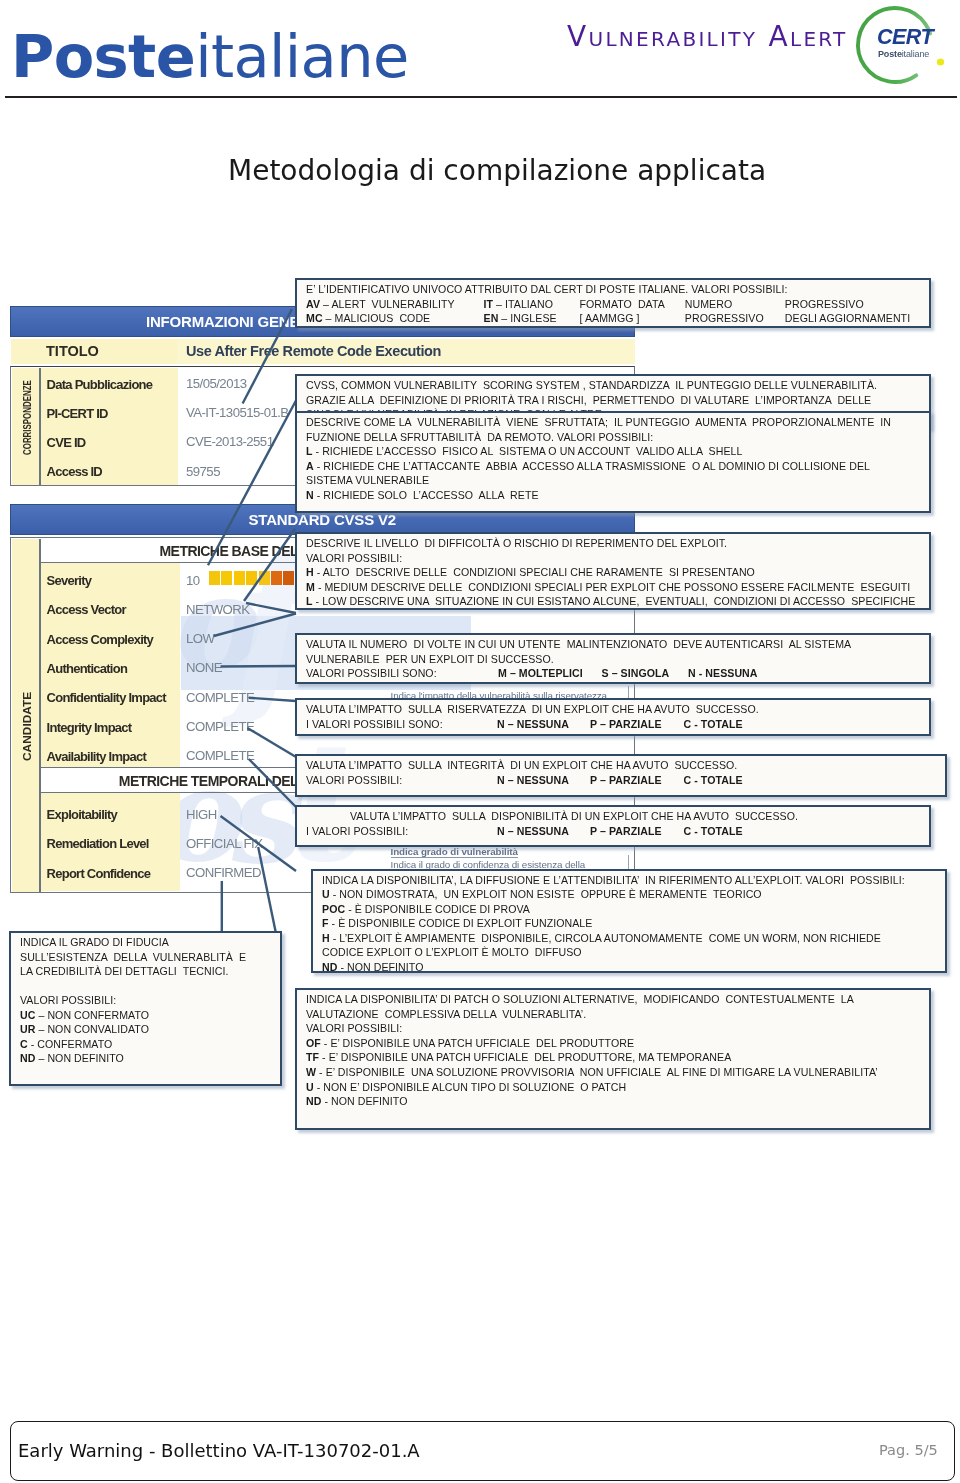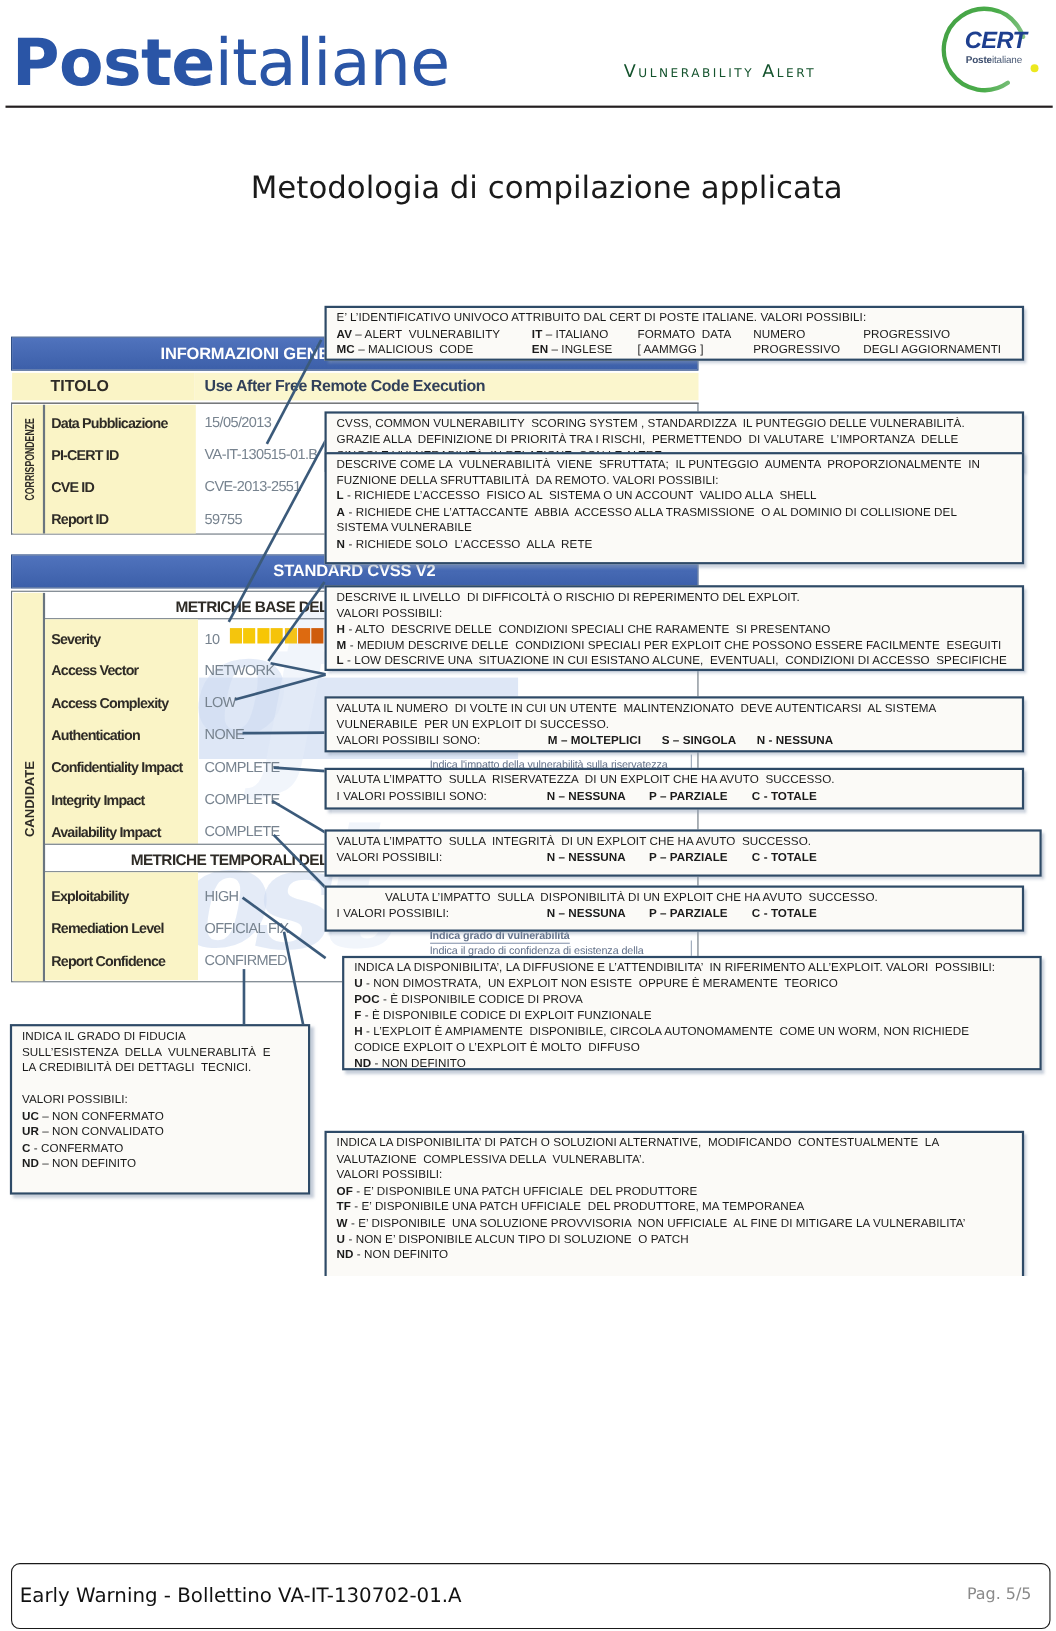--- a/index.html
+++ b/index.html
@@ -4,22 +4,22 @@
 <style>
   html,body{margin:0;padding:0;}
   body{width:960px;height:1483px;background:#ffffff;
        font-family:"DejaVu Sans",sans-serif;position:relative;overflow:hidden;}
   .page{position:absolute;left:0;top:0;width:960px;height:1483px;}
 
   
   .logo{position:absolute;left:11px;top:27px;font-size:59px;line-height:60px;
         color:#2a55a6;letter-spacing:-0.6px;white-space:nowrap;}
   .logo .b{font-weight:bold;}
-  .hdr-title{position:absolute;left:567px;top:52px;font-size:16px;line-height:26px;
-             color:#14532d;white-space:nowrap;
+  .hdr-title{position:absolute;left:567px;top:24px;font-size:28px;line-height:26px;
+             color:#4c1d95;white-space:nowrap;
              font-variant:small-caps;letter-spacing:2.3px;}
   .hdr-rule{position:absolute;left:5px;top:96px;width:952px;height:0;
             border-top:2px solid #231f20;}
   .cert{position:absolute;left:852px;top:1px;width:110px;height:95px;}
 
   
   .page-title{position:absolute;left:228px;top:154px;font-size:28px;line-height:34px;
               color:#1a1a1a;white-space:nowrap;}
 
   
@@ -120,21 +120,21 @@
     <div class="cellbox yel" style="left:11.5px;top:127.5px;width:166px;height:117px;"></div>
     <div class="cellbox" style="left:39px;top:127.5px;width:1.5px;height:117px;background:#6a757f;"></div>
     <div class="rot" style="left:20.5px;top:215px;transform:rotate(-90deg) scaleX(.672);">CORRISPONDENZE</div>
     <div id="rows-general">
         <div class="lab" style="left: 46.6px; top: 136.5px;">Data Pubblicazione</div>
         <div class="val" style="left: 186px; top: 136px;">15/05/2013</div>
         <div class="lab" style="left: 46.6px; top: 165.7px;">PI-CERT ID</div>
         <div class="val" style="left: 186px; top: 165.2px;">VA-IT-130515-01.B</div>
         <div class="lab" style="left: 46.6px; top: 194.9px;">CVE ID</div>
         <div class="val" style="left: 186px; top: 194.4px;">CVE-2013-2551</div>
-        <div class="lab" style="left: 46.6px; top: 224.1px;">Report ID</div>
+        <div class="lab" style="left: 46.6px; top: 224.1px;">Access ID</div>
         <div class="val" style="left: 186px; top: 223.6px;">59755</div>
       </div>
 
     <div class="band" style="left:10px;top:264px;width:625px;height:31px;padding-left:237.5px;">
         <span>STANDARD CVSS V2</span>
       </div>
     <div class="cellbox" style="left:10px;top:297px;width:625px;height:356px;border:1.5px solid #6a757f;"></div>
     <div class="cellbox yel" style="left:11.5px;top:298.5px;width:27px;height:353px;"></div>
     <div class="cellbox" style="left:39px;top:298.5px;width:1.5px;height:353px;background:#6a757f;"></div>
     <div class="secthead" style="left:159.5px;top:303px;">METRICHE BASE DELLA VULNERABILITÀ</div>
@@ -251,21 +251,21 @@
         </div>
         <div class="co" style="left: 295px; top: 628.5px; width: 636px; height: 104.7px; margin-left: 16px;">
           <div class="ln" style="position: relative;"><span>INDICA LA DISPONIBILITA’, LA DIFFUSIONE E L’ATTENDIBILITA’  IN RIFERIMENTO ALL’EXPLOIT. VALORI  POSSIBILI:</span></div>
           <div class="ln" style="position: relative;"><b>U</b><span> - NON DIMOSTRATA,  UN EXPLOIT NON ESISTE  OPPURE È MERAMENTE  TEORICO</span></div>
           <div class="ln" style="position: relative;"><b>POC</b><span> - È DISPONIBILE CODICE DI PROVA</span></div>
           <div class="ln" style="position: relative;"><b>F</b><span> - È DISPONIBILE CODICE DI EXPLOIT FUNZIONALE</span></div>
           <div class="ln" style="position: relative;"><b>H</b><span> - L’EXPLOIT È AMPIAMENTE  DISPONIBILE, CIRCOLA AUTONOMAMENTE  COME UN WORM, NON RICHIEDE</span></div>
           <div class="ln" style="position: relative;"><span>CODICE EXPLOIT O L’EXPLOIT È MOLTO  DIFFUSO</span></div>
           <div class="ln" style="position: relative;"><b>ND</b><span> - NON DEFINITO</span></div>
         </div>
-        <div class="co" style="left: 295px; top: 748.3px; width: 636px; height: 141.5px; margin-top: 40px;">
+        <div class="co" style="left: 295px; top: 748.3px; width: 636px; height: 141.5px;">
           <div class="ln" style="position: relative;"><span>INDICA LA DISPONIBILITA’ DI PATCH O SOLUZIONI ALTERNATIVE,  MODIFICANDO  CONTESTUALMENTE  LA</span></div>
           <div class="ln" style="position: relative;"><span>VALUTAZIONE  COMPLESSIVA DELLA  VULNERABLITA’.</span></div>
           <div class="ln" style="position: relative;"><span>VALORI POSSIBILI:</span></div>
           <div class="ln" style="position: relative;"><b>OF</b><span> - E’ DISPONIBILE UNA PATCH UFFICIALE  DEL PRODUTTORE</span></div>
           <div class="ln" style="position: relative;"><b>TF</b><span> - E’ DISPONIBILE UNA PATCH UFFICIALE  DEL PRODUTTORE, MA TEMPORANEA</span></div>
           <div class="ln" style="position: relative;"><b>W</b><span> - E’ DISPONIBILE  UNA SOLUZIONE PROVVISORIA  NON UFFICIALE  AL FINE DI MITIGARE LA VULNERABILITA’</span></div>
           <div class="ln" style="position: relative;"><b>U</b><span> - NON E’ DISPONIBILE ALCUN TIPO DI SOLUZIONE  O PATCH</span></div>
           <div class="ln" style="position: relative;"><b>ND</b><span> - NON DEFINITO</span></div>
         </div>
         <div class="co" style="left: 9px; top: 691px; width: 273px; height: 155px;">

